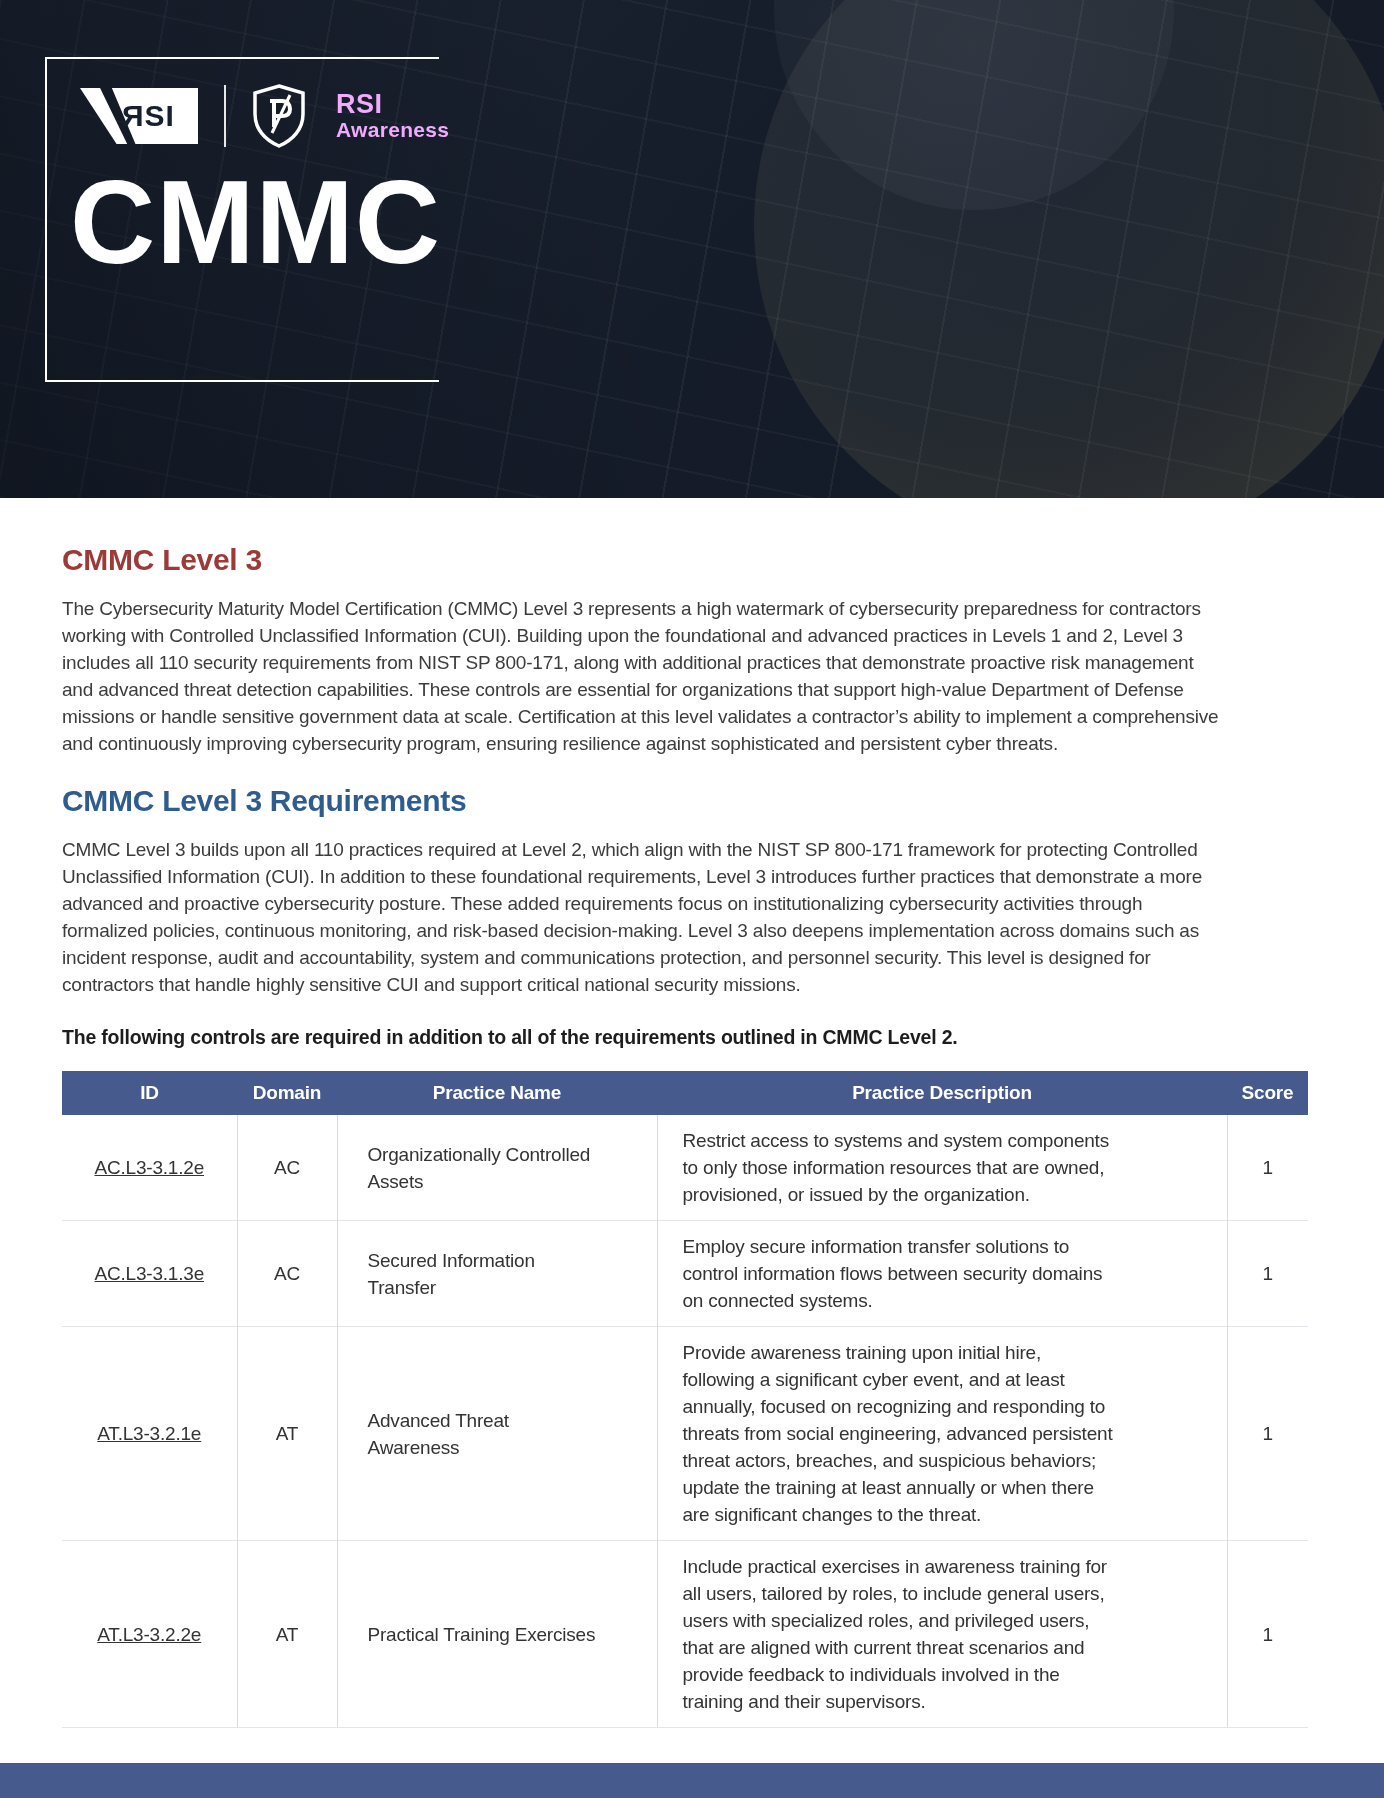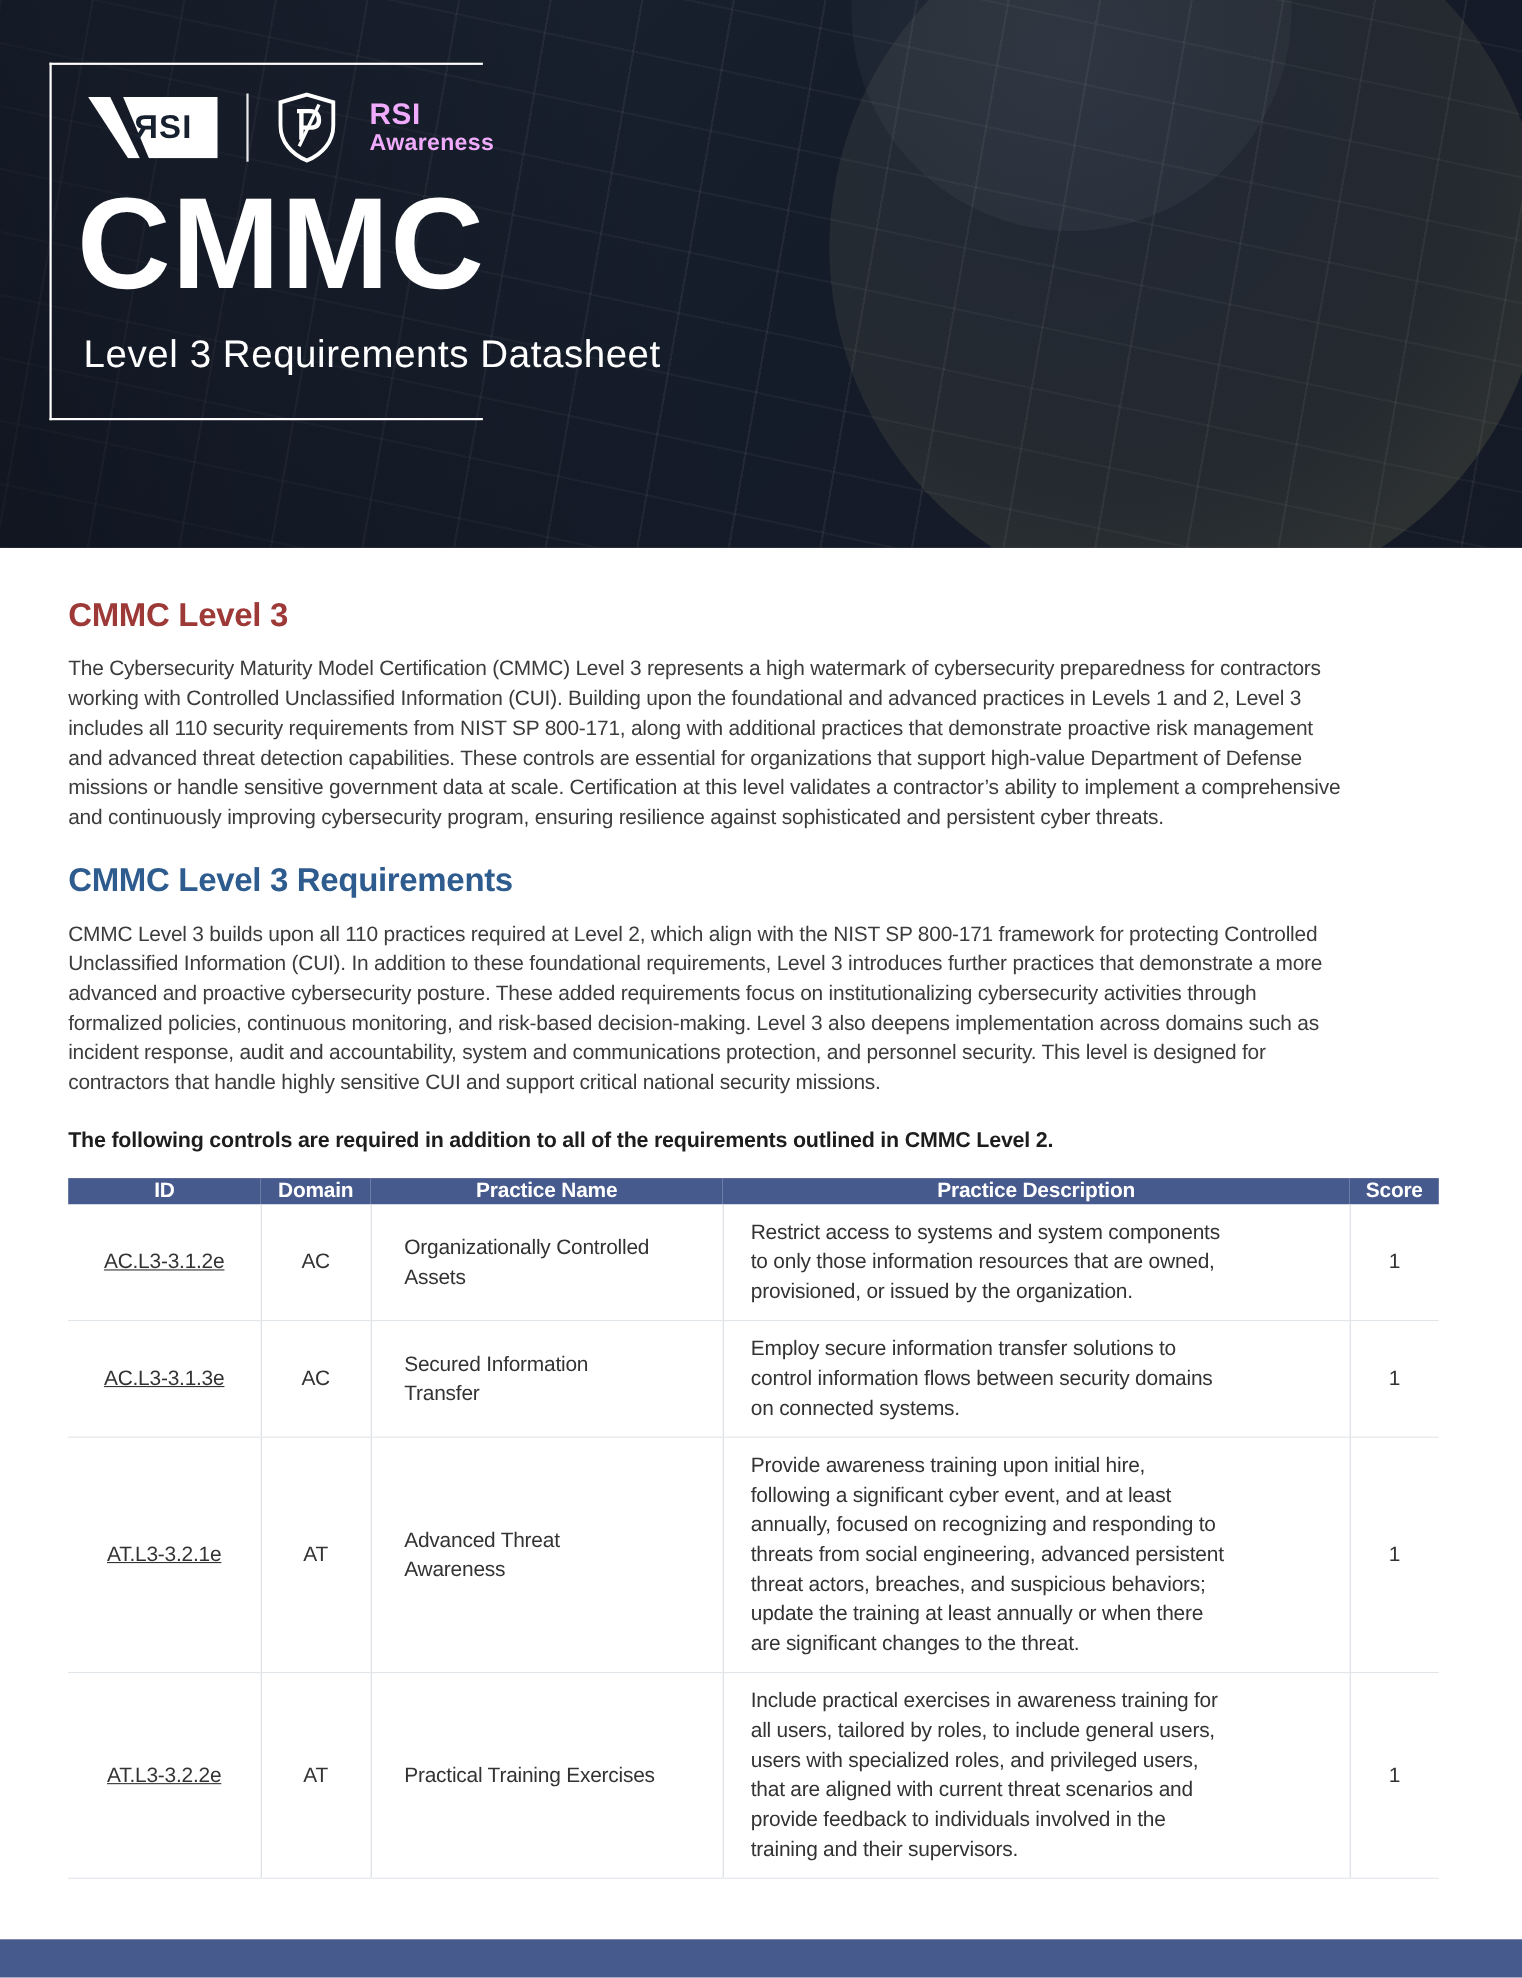--- a/index.html
+++ b/index.html
@@ -85,21 +85,21 @@
   .note{
     margin:28px 0 0 0;font-size:19.5px;font-weight:bold;color:#1d1d1d;letter-spacing:-.2px;
   }
 
   
   table.req{border-collapse:collapse;table-layout:fixed;width:1246px;margin-top:22px;}
   .req col.c-id{width:175px}.req col.c-dom{width:100px}.req col.c-name{width:320px}
   .req col.c-desc{width:570px}.req col.c-score{width:81px}
   .req thead th{
     background:#475a8d;color:#fff;font-size:19px;font-weight:bold;
-    height:24px;text-align:center;padding:0;letter-spacing:-.2px;margin-top:24px;
+    height:44px;text-align:center;padding:0;letter-spacing:-.2px;margin-top:24px;
   }
   .req td{
     font-size:19px;color:#333;letter-spacing:-.2px;line-height:27px;
     vertical-align:middle;border-left:1px solid #d8dce2;border-top:1px solid #e2e5ea;
     background:#fff;
   }
   .req td:first-child{border-left:none;text-decoration:underline;}
   .req tbody tr:first-child td{border-top:none;}
   .req tbody tr:last-child td{border-bottom:1px solid #e2e5ea;}
   td.c-center{text-align:center;padding:12px 6px;}
@@ -136,21 +136,20 @@
           <path d="M40 12 L22 50" fill="none" stroke="#ffffff" stroke-width="3"></path>
         </svg>
         <div class="assurance-text">
           <div class="l1">RSI</div>
           <div class="l2">Awareness</div>
         </div>
       </div>
     </div>
 
     <div class="doc-title">CMMC</div>
-    <div class="doc-subtitle">Level 3 Requirements Datasheet</div>
   </div>
 
   <div class="content">
 
     <h2 class="h-red">CMMC Level 3</h2>
     <p class="para">The Cybersecurity Maturity Model Certification (CMMC) Level 3 represents a high watermark of cybersecurity preparedness for contractors working with Controlled Unclassified Information (CUI). Building upon the foundational and advanced practices in Levels 1 and 2, Level 3 includes all 110 security requirements from NIST SP 800-171, along with additional practices that demonstrate proactive risk management and advanced threat detection capabilities. These controls are essential for organizations that support high-value Department of Defense missions or handle sensitive government data at scale. Certification at this level validates a contractor’s ability to implement a comprehensive and continuously improving cybersecurity program, ensuring resilience against sophisticated and persistent cyber threats.</p>
 
     <h2 class="h-blue">CMMC Level 3 Requirements</h2>
     <p class="para">CMMC Level 3 builds upon all 110 practices required at Level 2, which align with the NIST SP 800-171 framework for protecting Controlled Unclassified Information (CUI). In addition to these foundational requirements, Level 3 introduces further practices that demonstrate a more advanced and proactive cybersecurity posture. These added requirements focus on institutionalizing cybersecurity activities through formalized policies, continuous monitoring, and risk-based decision-making. Level 3 also deepens implementation across domains such as incident response, audit and accountability, system and communications protection, and personnel security. This level is designed for contractors that handle highly sensitive CUI and support critical national security missions.</p>
 

